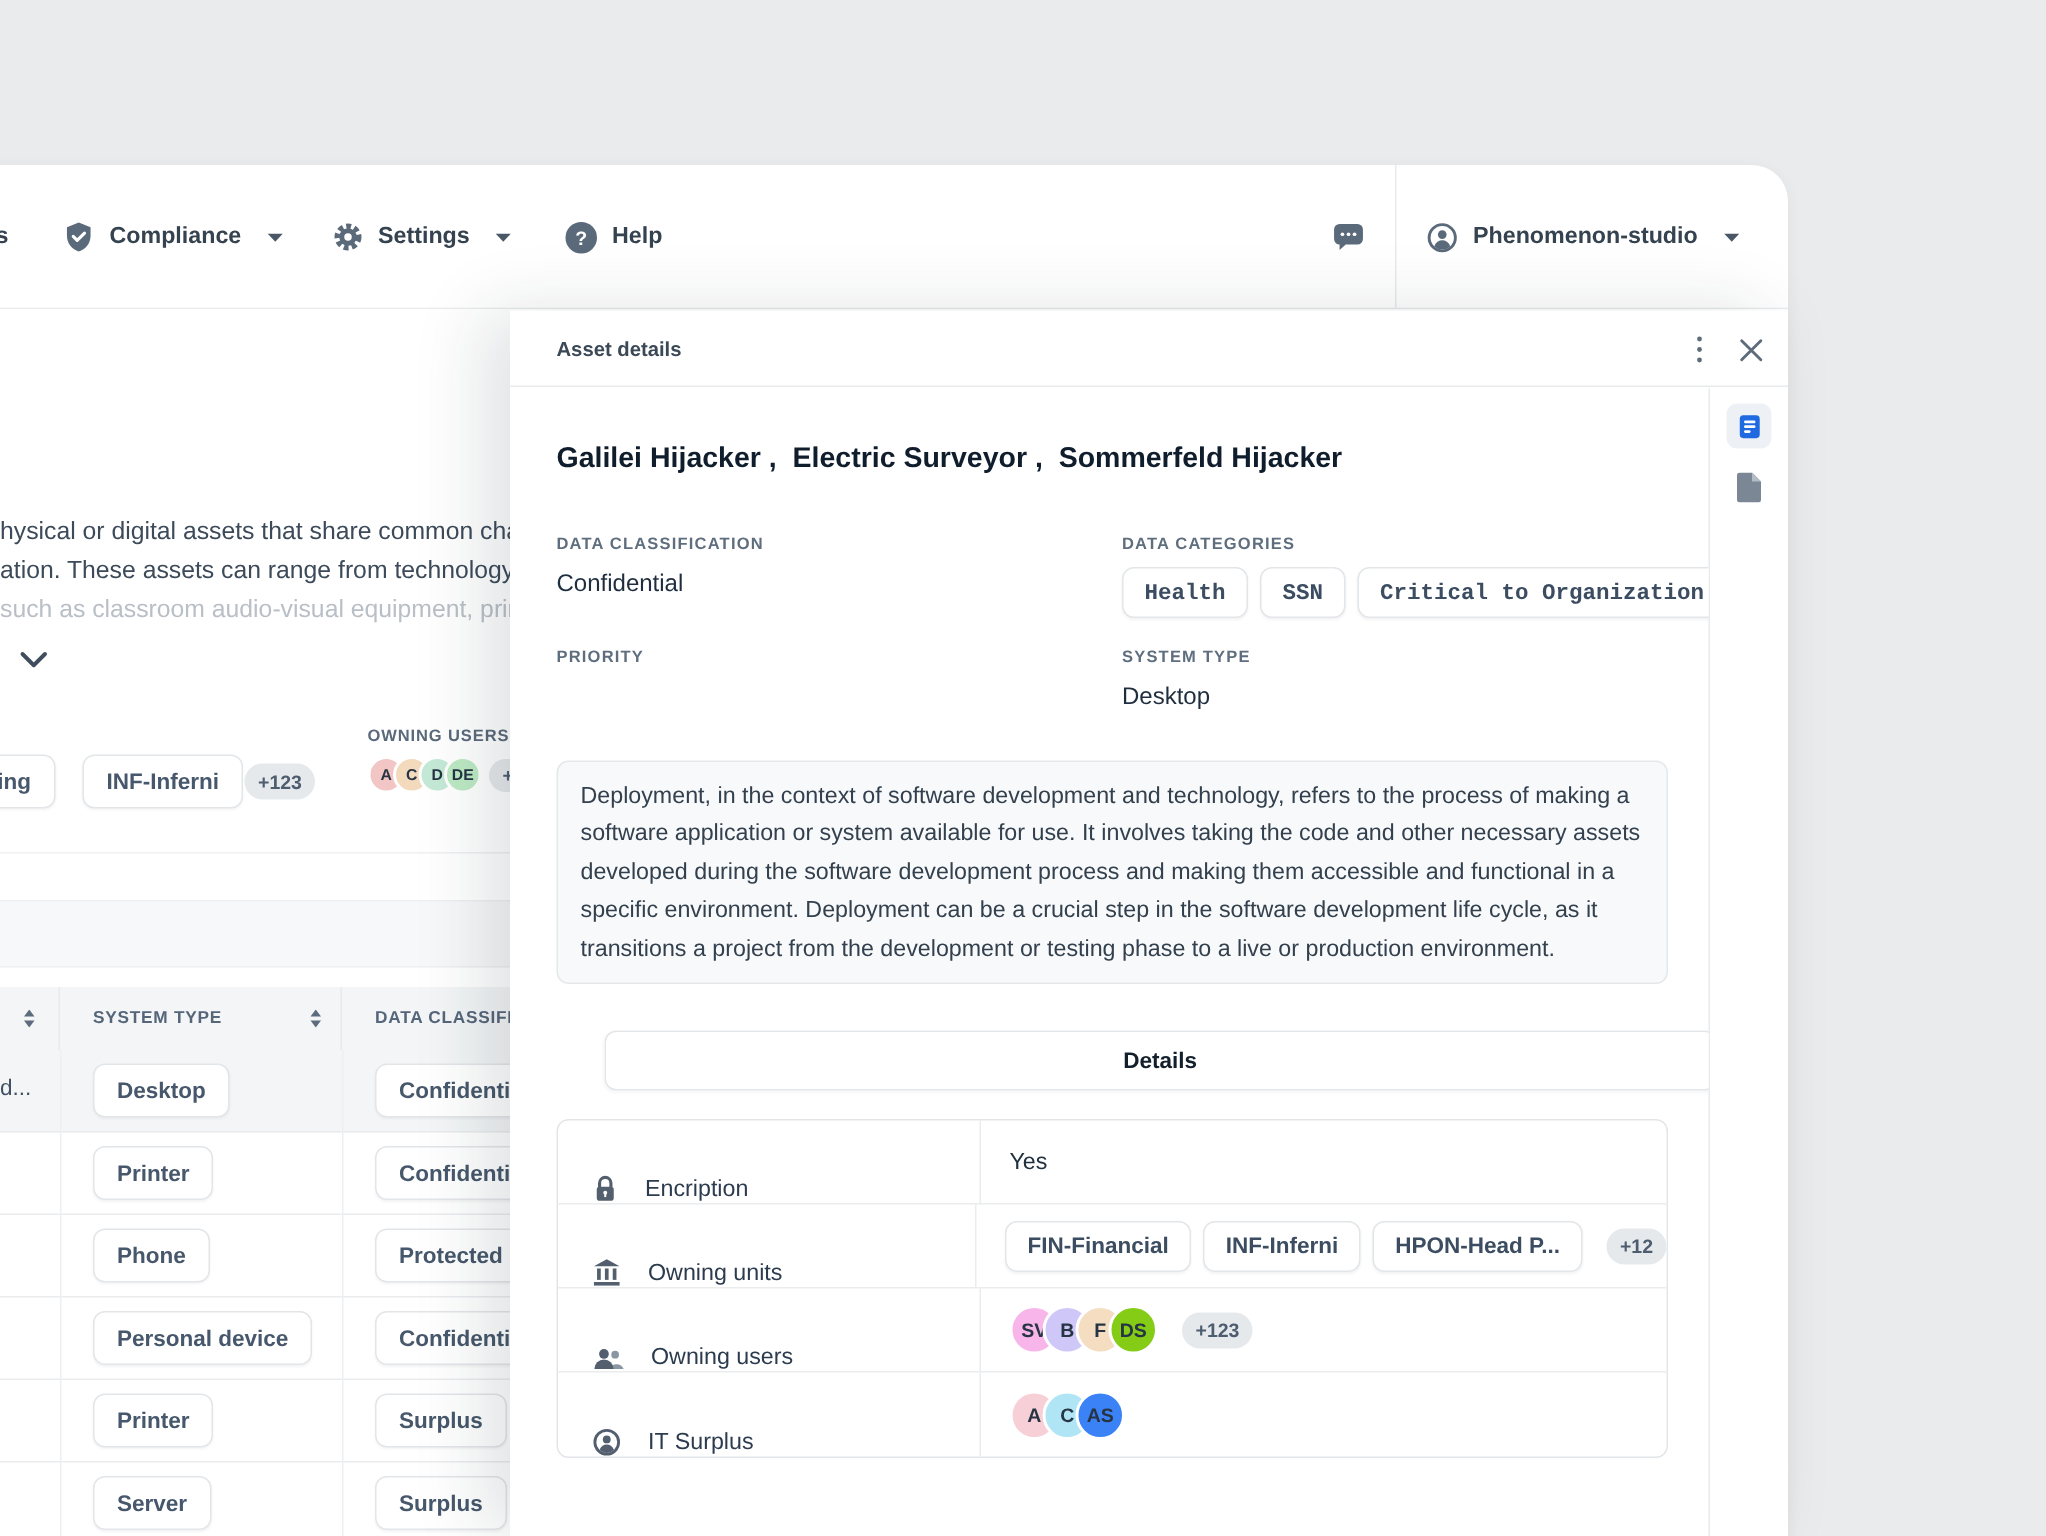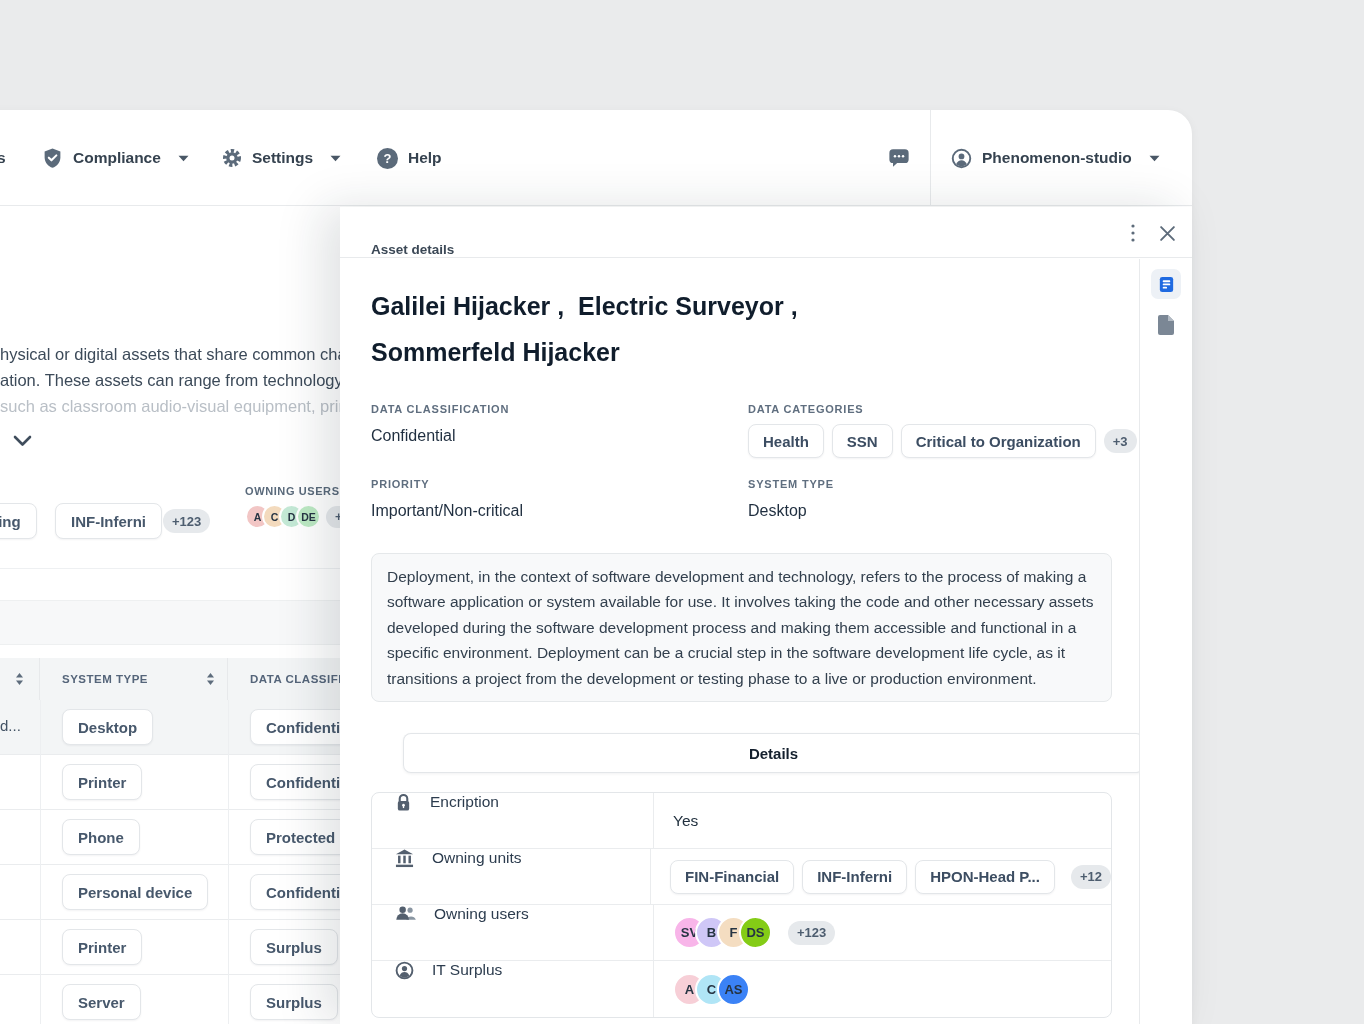--- a/index.html
+++ b/index.html
@@ -65,50 +65,50 @@
   .bg-row.selected { background:#f3f5f6; }
   .bg-row .lead { position:absolute; left:0; top:17px; font-size:15px; color:#42526​4; color:#425264; white-space:nowrap; }
   .bg-row .c1 { position:absolute; left:62px; top:9px; }
   .bg-row .c2 { position:absolute; left:250px; top:9px; }
   .bg-col-div { position:absolute; top:0; width:1px; height:330px; background:#edeff1; }
 
   
   .panel { position:absolute; left:340px; top:207px; width:852px; height:817px; background:#fff;
            box-shadow:-18px 0 44px rgba(25,35,50,.13); z-index:4; }
   .panel-header { position:relative; height:51px; border-bottom:1px solid #e8eaec;
-                  display:flex; align-items:flex-end; padding-left:31px; }
+                  display:flex; align-items:center; padding-left:31px; }
   .panel-header-title { font-size:13.5px; font-weight:700; color:#3b4856; }
   .kebab-btn { position:absolute; left:785px; top:17px; width:16px; height:18px; display:flex;
                align-items:center; justify-content:center; cursor:pointer; }
   .close-btn { position:absolute; left:818px; top:17px; width:18px; height:18px; display:flex;
                align-items:center; justify-content:center; cursor:pointer; }
   .panel-rail { position:absolute; right:0; top:52px; bottom:0; width:53px; border-left:1px solid #e8eaec;
                 display:flex; flex-direction:column; align-items:center; padding-top:10px; gap:11px; }
   .rail-btn { width:30px; height:30px; border-radius:7px; display:flex; align-items:center;
               justify-content:center; cursor:pointer; }
   .rail-btn.active { background:#edf1f6; }
   .panel-content { position:absolute; left:0; top:52px; width:799px; bottom:0; overflow:hidden;
                    padding:24px 27px 0 31px; }
-  .asset-title { max-width:565px; font-size:25px; line-height:46px; font-weight:700; color:#101d2c;
+  .asset-title { max-width:565px; font-size:19px; line-height:46px; font-weight:700; color:#101d2c;
                  white-space:pre-wrap; }
   .fields { margin-top:28px; display:grid; grid-template-columns:377px 1fr; row-gap:20px; }
   .field-label { font-size:11px; font-weight:700; letter-spacing:.8px; color:#5f6e7f; }
   .field-value { margin-top:12px; font-size:16px; font-weight:500; color:#1f2e3f; }
-  .chip-row { margin-top:9px; display:flex; align-items:center; gap:8px; }
+  .chip-row { margin-top:9px; display:flex; align-items:center; gap:8px;font-family:Liberation Mono, monospace; }
   .chip.sm { height:34px; padding:0 14px; color:#3c4d62; }
   .desc-box { margin-top:33px; width:741px; background:#f8f9fa; border:1px solid #e5e8ea; border-radius:8px;
               padding:10px 15px; font-size:15.5px; line-height:25.4px; color:#33404e; }
   .tabs { margin-top:31px; width:741px; height:40px; background:#eff1f3; border-radius:8px; display:flex;margin-left:32px; }
   .tab { flex:1; display:flex; align-items:center; justify-content:center; font-size:15px; font-weight:700;
          color:#3f5064; border-radius:8px; cursor:pointer; }
   .tab.active { background:#fff; color:#131f2d; box-shadow:inset 0 0 0 1px #e3e6e9, 0 1px 3px rgba(16,24,40,.06); }
   .dtable { margin-top:19px; width:741px; border:1px solid #e3e6e9; border-radius:8px; overflow:hidden; }
   .drow { height:56px; display:flex; border-bottom:1px solid #eaecee; }
   .drow:last-child { border-bottom:none; }
-  .dlabel { width:282px; border-right:1px solid #eaecee; display:flex; align-items:flex-start;
+  .dlabel { width:282px; border-right:1px solid #eaecee; display:flex; align-items:flex-end;
             padding-left:23px; gap:18px; font-size:15.5px; font-weight:500; color:#2c3c4e; }
   .dvalue { flex:1; display:flex; align-items:center; padding-left:19px; font-size:15.5px;
             color:#22313f; gap:8px; }
   .dvalue .avatars { display:flex; align-items:center; }
   .avatar.md { width:33px; height:33px; font-size:13px; margin-left:-11px; }
   .avatar.md:first-child { margin-left:0; }
   .dvalue .badge { margin-left:8px; }
 </style>
 </head>
 <body>
@@ -324,21 +324,20 @@
           <div class="field-label">DATA CATEGORIES</div>
           <div class="chip-row">
             <span class="chip sm">Health</span>
             <span class="chip sm">SSN</span>
             <span class="chip sm">Critical to Organization</span>
             <span class="badge">+3</span>
           </div>
         </div>
         <div>
           <div class="field-label">PRIORITY</div>
-          <div class="field-value">Important/Non-critical</div>
         </div>
         <div>
           <div class="field-label">SYSTEM TYPE</div>
           <div class="field-value">Desktop</div>
         </div>
       </div>
 
       <div class="desc-box">Deployment, in the context of software development and technology, refers to the process of making a software application or system available for use. It involves taking the code and other necessary assets developed during the software development process and making them accessible and functional in a specific environment. Deployment can be a crucial step in the software development life cycle, as it transitions a project from the development or testing phase to a live or production environment.</div>
 
       <div class="tabs">

